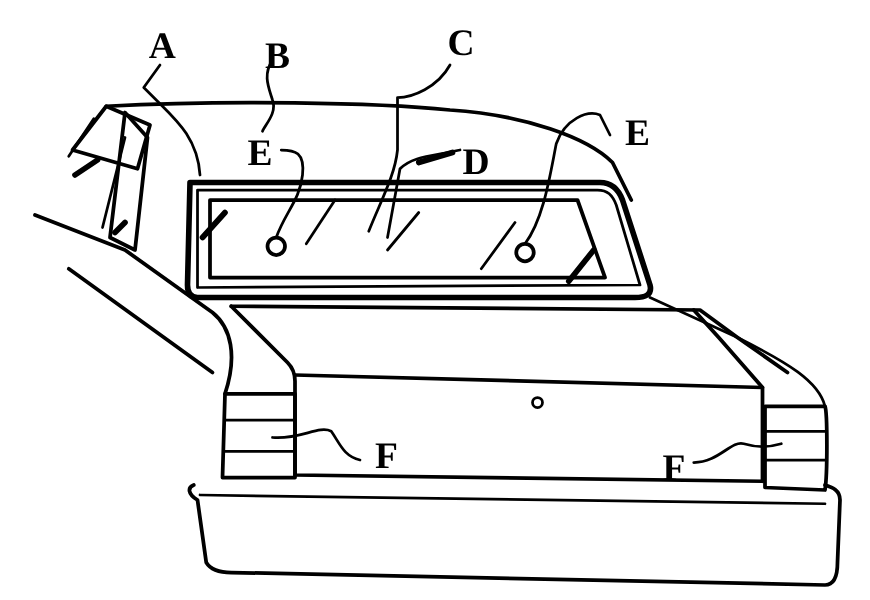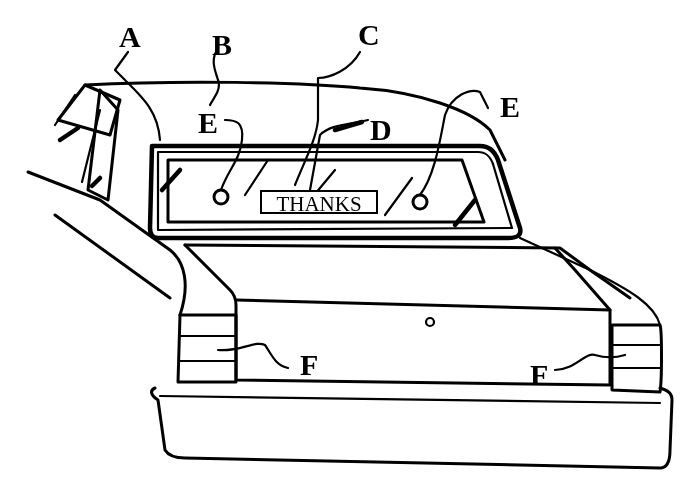--- a/index.html
+++ b/index.html
@@ -71,21 +71,20 @@
     <path class="ln2" d="M520,238 L590,270 C630,290 655,305 660,325"></path>
 
     <path class="ln2" d="M218,350 C240,352 255,340 265,345 C272,355 275,365 288,368"></path>
 
     <path class="ln2" d="M555,370 C575,370 585,352 595,355 C605,358 615,358 625,355"></path>
 
     <path class="ln" d="M155,388 C150,390 150,395 158,400 L165,450 C168,455 175,458 185,458 L660,468 C668,468 670,460 670,450 L672,400 C672,392 666,390 660,388"></path>
     <path class="ln2" d="M160,396 L660,403"></path>
   </svg>
 
-  <div class="sign">THANKS</div>
 
   <div class="lbl" style="left:119px;top:22px;">A</div>
   <div class="lbl" style="left:212px;top:30px;">B</div>
   <div class="lbl" style="left:358px;top:20px;">C</div>
   <div class="lbl" style="left:370px;top:115px;">D</div>
   <div class="lbl" style="left:198px;top:108px;">E</div>
   <div class="lbl" style="left:500px;top:92px;">E</div>
   <div class="lbl" style="left:300px;top:350px;">F</div>
   <div class="lbl" style="left:530px;top:360px;">F</div>
 </div>

